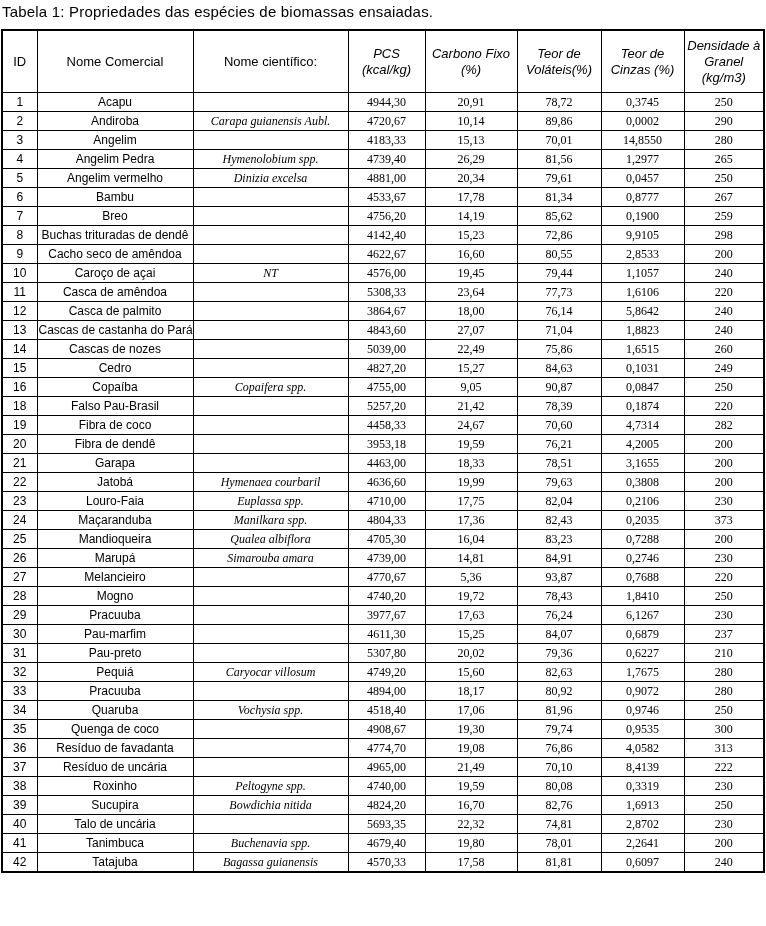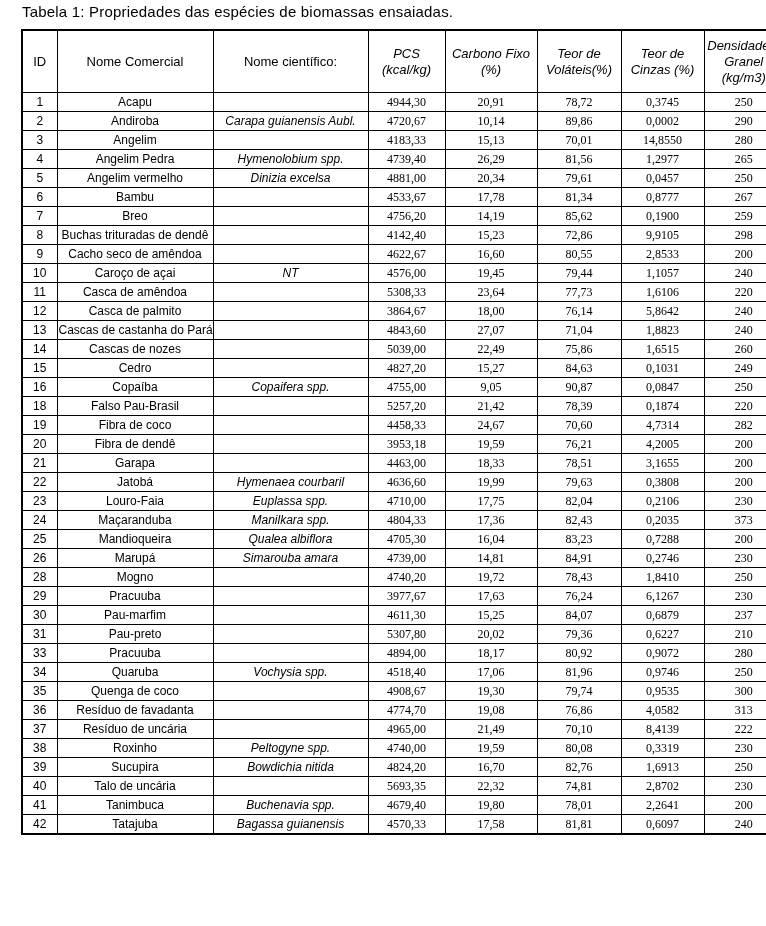--- a/index.html
+++ b/index.html
@@ -5,21 +5,20 @@
   html, body {
     margin: 0;
     padding: 0;
     background: #ffffff;
     width: 766px;
     font-family: "Liberation Sans", sans-serif;
     color: #000;
   }
   .page {
     width: 610px;
-    padding-left: 20px;
   }
   .table-title {
     font-size: 15px;
     line-height: 18px;
     padding: 3px 0 8px 2px;
     letter-spacing: 0.2px;
   }
   table.biomass {
     border-collapse: collapse;
     table-layout: fixed;
@@ -48,21 +47,21 @@
     font-size: 12px;
     line-height: 13px;
     white-space: nowrap;
   }
   td.cell-id,
   td.cell-nome {
     font-family: "Liberation Sans", sans-serif;
     font-size: 12px;
   }
   td.cell-sci {
-    font-family: Liberation Sans, sans-serif;
+    font-family: Liberation Serif, serif;
     font-style: italic;
     font-size: 13px;
     margin-top: 44px;
   }
   td.cell-num {
     font-family: "Liberation Serif", serif;
     font-size: 13px;
   }
   
   col.c-id   { width: 35px; }
@@ -349,20 +348,30 @@
           <td class="cell-id">26</td>
           <td class="cell-nome">Marupá</td>
           <td class="cell-sci">Simarouba amara</td>
           <td class="cell-num">4739,00</td>
           <td class="cell-num">14,81</td>
           <td class="cell-num">84,91</td>
           <td class="cell-num">0,2746</td>
           <td class="cell-num">230</td>
         </tr>
         <tr>
+          <td class="cell-id">27</td>
+          <td class="cell-nome">Melancieiro</td>
+          <td class="cell-sci"></td>
+          <td class="cell-num">4770,67</td>
+          <td class="cell-num">5,36</td>
+          <td class="cell-num">93,87</td>
+          <td class="cell-num">0,7688</td>
+          <td class="cell-num">220</td>
+        </tr>
+        <tr>
           <td class="cell-id">28</td>
           <td class="cell-nome">Mogno</td>
           <td class="cell-sci"></td>
           <td class="cell-num">4740,20</td>
           <td class="cell-num">19,72</td>
           <td class="cell-num">78,43</td>
           <td class="cell-num">1,8410</td>
           <td class="cell-num">250</td>
         </tr>
         <tr>
@@ -387,20 +396,30 @@
         </tr>
         <tr>
           <td class="cell-id">31</td>
           <td class="cell-nome">Pau-preto</td>
           <td class="cell-sci"></td>
           <td class="cell-num">5307,80</td>
           <td class="cell-num">20,02</td>
           <td class="cell-num">79,36</td>
           <td class="cell-num">0,6227</td>
           <td class="cell-num">210</td>
+        </tr>
+        <tr>
+          <td class="cell-id">32</td>
+          <td class="cell-nome">Pequiá</td>
+          <td class="cell-sci">Caryocar villosum</td>
+          <td class="cell-num">4749,20</td>
+          <td class="cell-num">15,60</td>
+          <td class="cell-num">82,63</td>
+          <td class="cell-num">1,7675</td>
+          <td class="cell-num">280</td>
         </tr>
         <tr>
           <td class="cell-id">33</td>
           <td class="cell-nome">Pracuuba</td>
           <td class="cell-sci"></td>
           <td class="cell-num">4894,00</td>
           <td class="cell-num">18,17</td>
           <td class="cell-num">80,92</td>
           <td class="cell-num">0,9072</td>
           <td class="cell-num">280</td>

